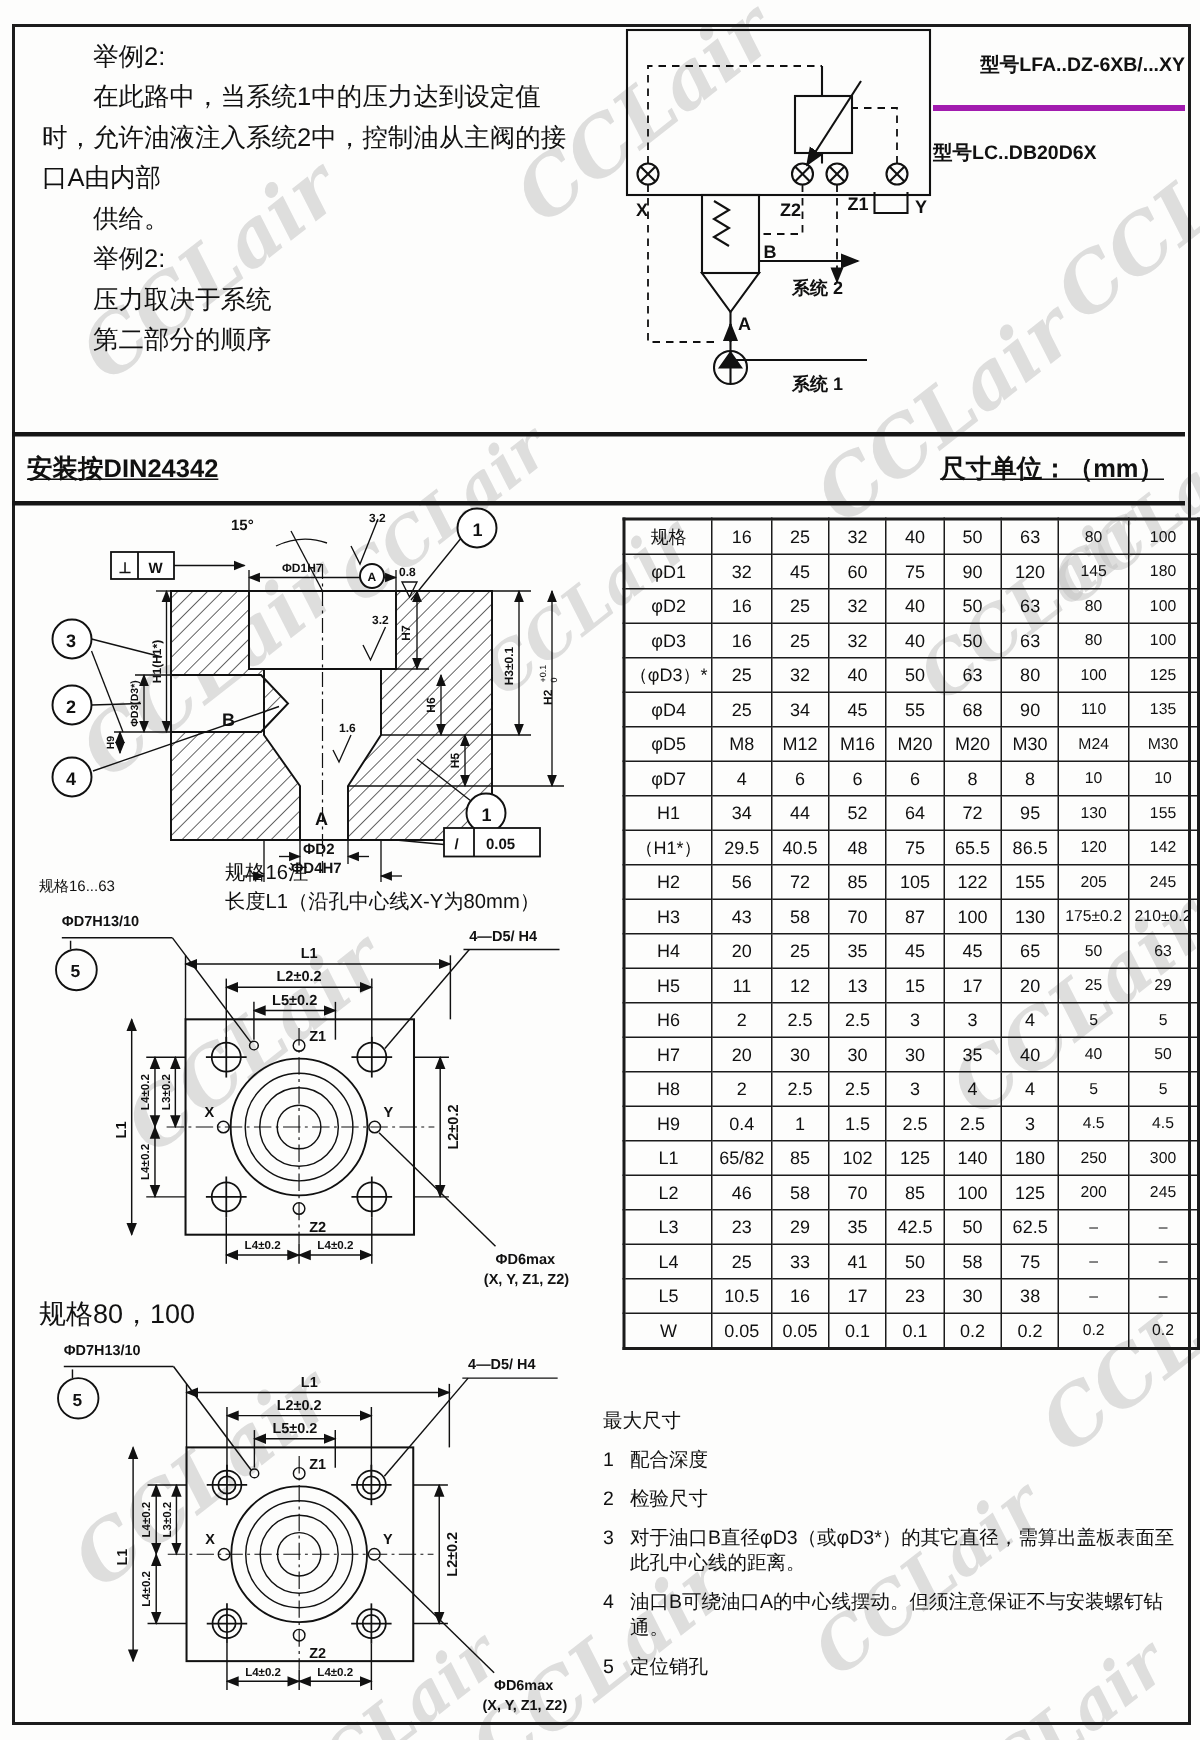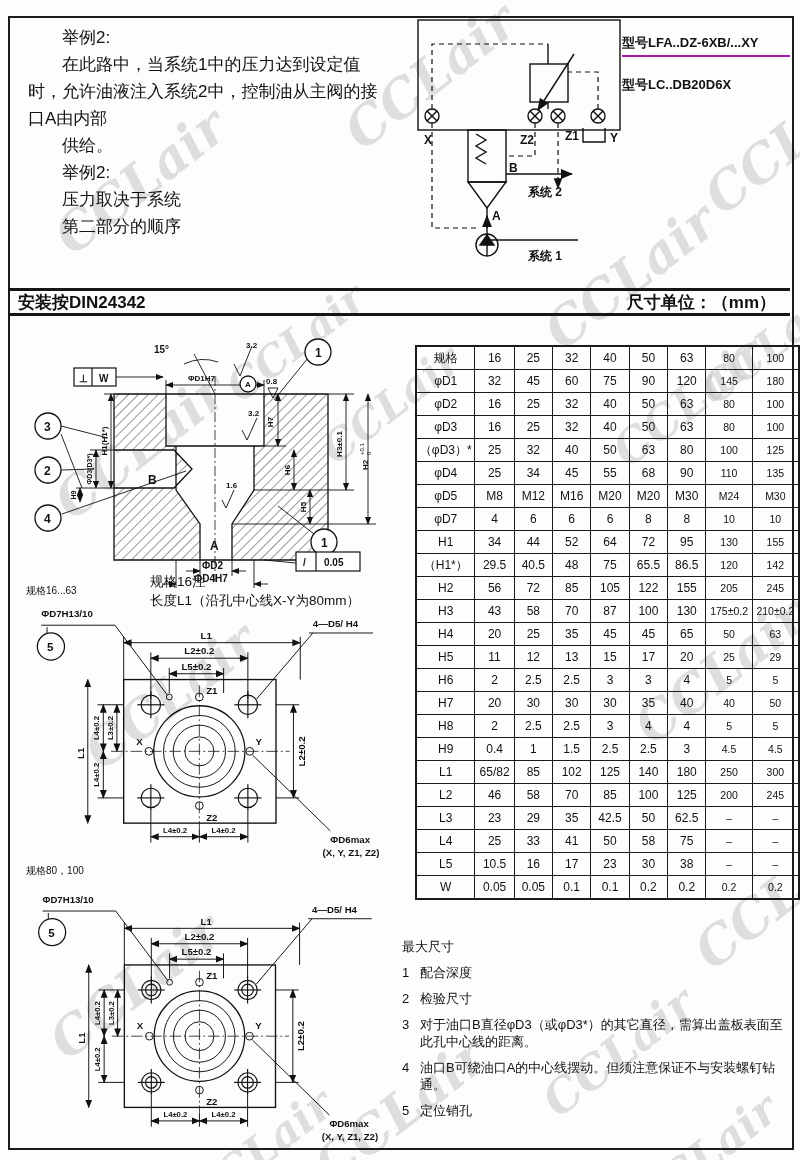--- a/index.html
+++ b/index.html
@@ -16,38 +16,38 @@
     position:absolute;left:8px;top:16px;width:782px;height:1130px;
     border:2px solid #1c1c1c;z-index:1;background:transparent;
   }
   .layer{position:absolute;z-index:2;}
   
   .example{left:28px;top:24px;width:385px;font-size:17px;line-height:27px;}
   .example .ln{white-space:nowrap;}
   .example .ind{padding-left:34px;}
   
   .models{left:622px;top:34px;width:168px;font-size:13px;font-weight:bold;}
-  .models .m1{border-bottom:2px solid #a21caf;padding-bottom:3px;}
+  .models .m1{border-bottom:4px solid #a21caf;padding-bottom:18px;text-align:right;}
   .models .m2{padding-top:19px;}
   
   .band{
-    left:8px;top:288px;width:782px;height:28px;border-top:3px solid #161616;
+    left:8px;top:288px;width:782px;height:49px;border-top:3px solid #161616;
     border-bottom:3px solid #161616;display:flex;align-items:center;
     justify-content:space-between;box-sizing:border-box;padding:0 14px 0 10px;
-    font-size:17px;font-weight:bold;background:transparent;
+    font-size:17px;font-weight:bold;background:transparent;text-decoration:underline;
   }
   
   svg text{font-family:"Liberation Sans",sans-serif;fill:#111;}
   .dim{font-size:10px;font-weight:bold;}
   .dimsm{font-size:8px;font-weight:bold;}
   .big{font-size:12px;font-weight:bold;}
   
   .spec-note{left:150px;top:572px;font-size:13.5px;line-height:19px;}
   .t-small{left:26px;top:584px;font-size:10px;}
-  .t-large{left:26px;top:864px;font-size:10px;}
+  .t-large{left:26px;top:864px;font-size:18px;}
   
   .tblwrap{left:415px;top:345px;}
   table.dims{border-collapse:collapse;border:2px solid #1b1b1b;background:#fff0;}
   table.dims td{
     border:1px solid #1b1b1b;height:22px;text-align:center;font-size:12px;
     padding:0 1px;white-space:nowrap;
   }
   table.dims td.lbl{width:56px;}
   table.dims td.c{width:37px;}
   table.dims td.cw{width:44px;font-size:10.5px;}

